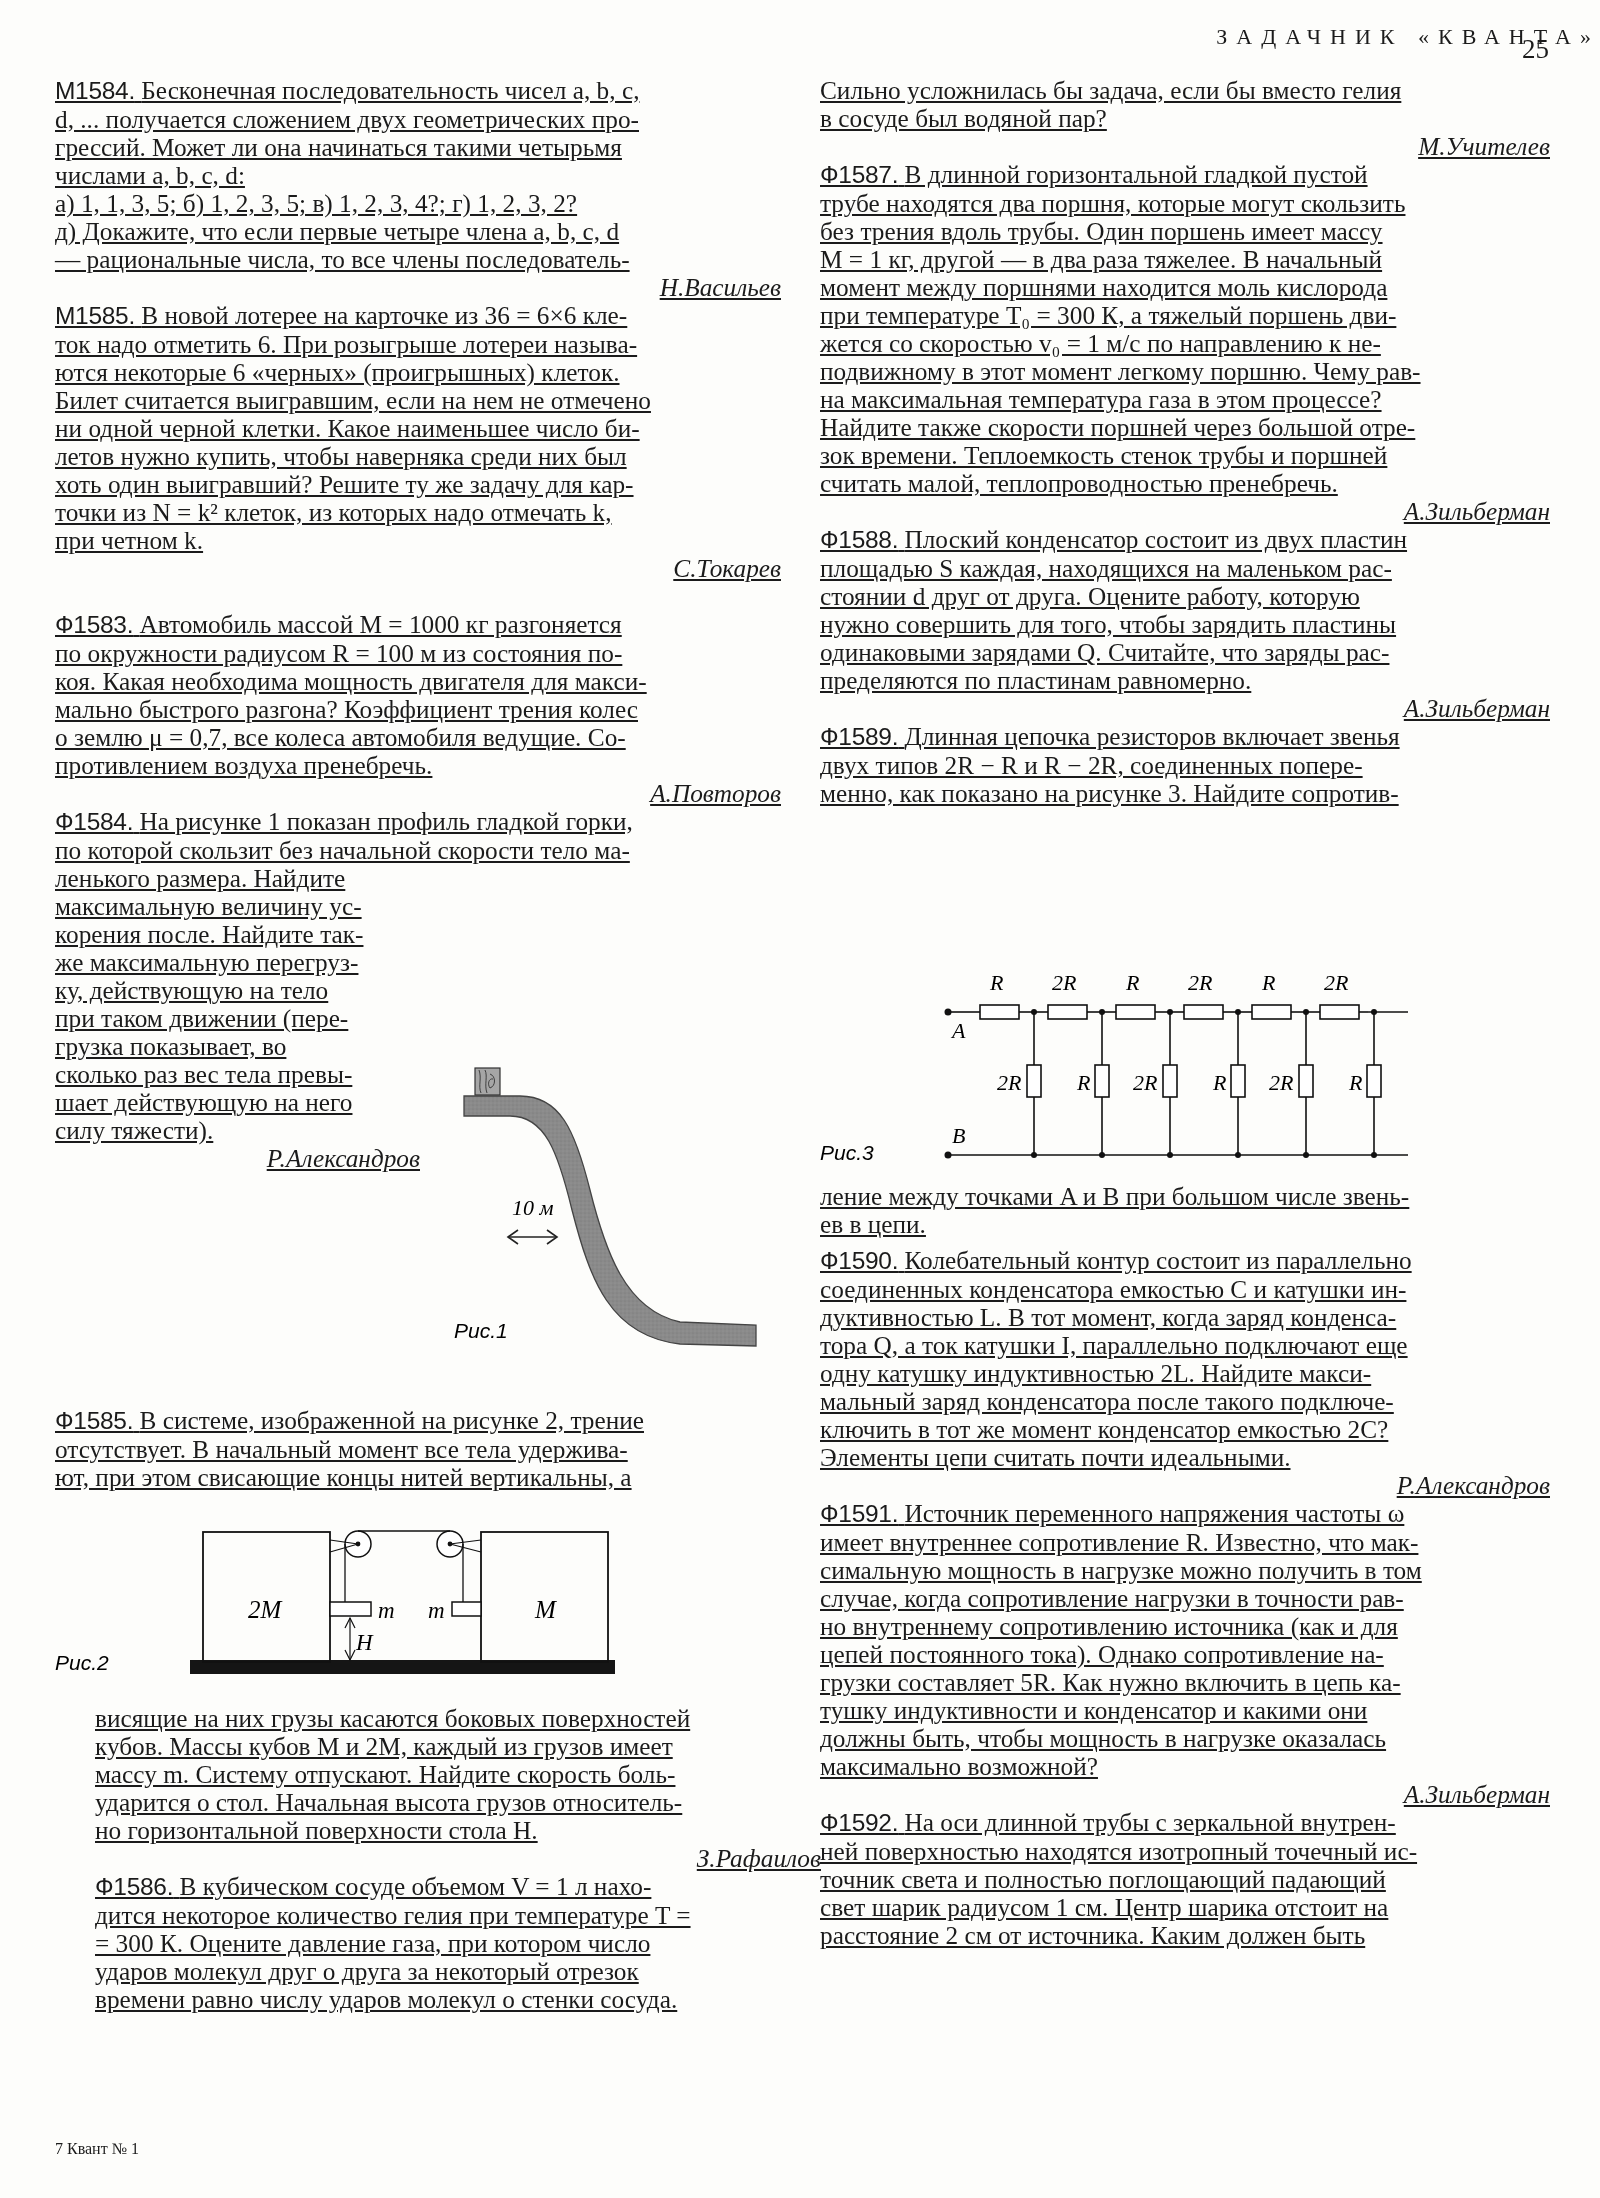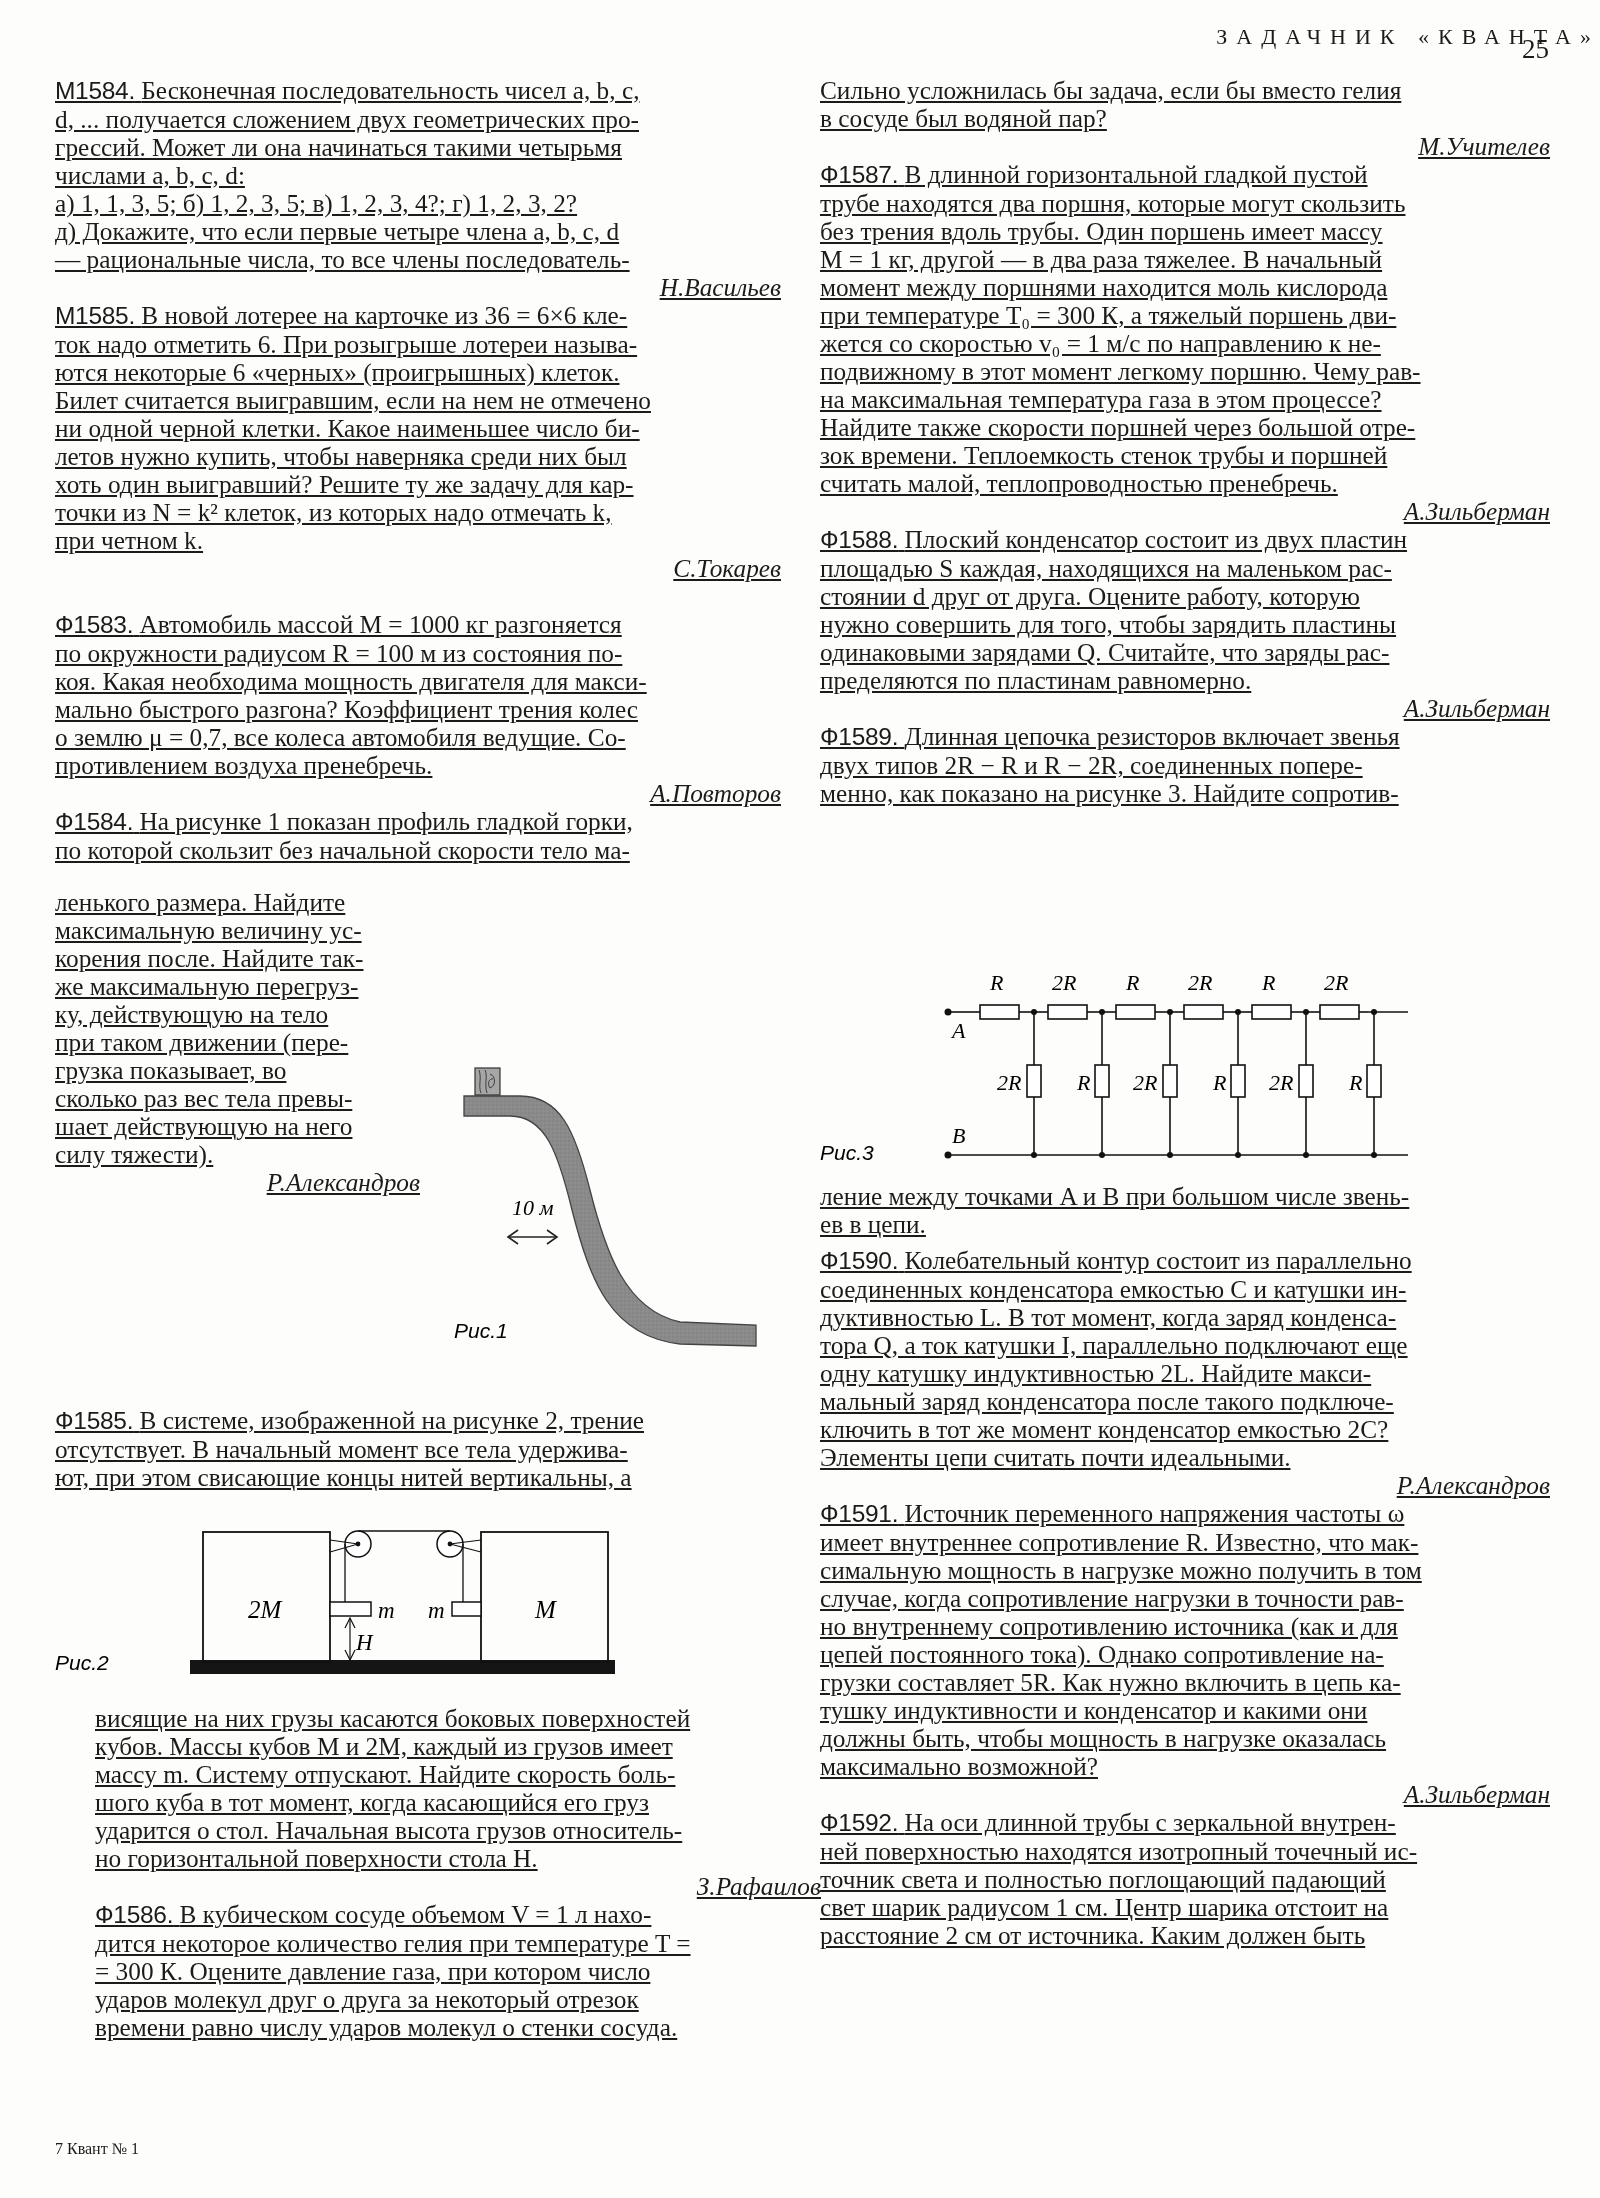--- a/index.html
+++ b/index.html
@@ -58,21 +58,21 @@
     <p>коя. Какая необходима мощность двигателя для макси-</p>
     <p>мально быстрого разгона? Коэффициент трения колес</p>
     <p>о землю μ = 0,7, все колеса автомобиля ведущие. Со-</p>
     <p>противлением воздуха пренебречь.</p>
     <p class="auth">А.Повторов</p>
   </div>
 
   <div style="position:relative;">
     <p><span class="lbl">Ф1584.</span> <span>На рисунке 1 показан профиль гладкой горки,</span></p>
     <p>по которой скользит без начальной скорости тело ма-</p>
-    <div style="width:365px;text-align:left;margin-top:24px;">
+    <div style="width:365px;text-align:left;">
       <p>ленького размера. Найдите</p>
       <p>максимальную величину ус-</p>
       <p>корения после. Найдите так-</p>
       <p>же максимальную перегруз-</p>
       <p>ку, действующую на тело</p>
       <p>при таком движении (пере-</p>
       <p>грузка показывает, во</p>
       <p>сколько раз вес тела превы-</p>
       <p>шает действующую на него</p>
       <p>силу тяжести).</p>
@@ -148,21 +148,20 @@
       <polyline points="290,140 295,150 300,140"></polyline>
     </g>
     <text x="301" y="140" font-size="23">H</text>
   </svg>
 </div>
 
 <div class="col" style="left:55px;top:1704px;width:726px;margin-left:40px;">
   <p>висящие на них грузы касаются боковых поверхностей</p>
   <p>кубов. Массы кубов M и 2M, каждый из грузов имеет</p>
   <p>массу m. Систему отпускают. Найдите скорость боль-</p>
-  <p>шого куба в тот момент, когда касающийся его груз</p>
   <p>ударится о стол. Начальная высота грузов относитель-</p>
   <p>но горизонтальной поверхности стола H.</p>
   <p class="auth">З.Рафаилов</p>
   <div>
     <p><span class="lbl">Ф1586.</span> <span>В кубическом сосуде объемом V = 1 л нахо-</span></p>
     <p>дится некоторое количество гелия при температуре T =</p>
     <p>= 300 К. Оцените давление газа, при котором число</p>
     <p>ударов молекул друг о друга за некоторый отрезок</p>
     <p>времени равно числу ударов молекул о стенки сосуда.</p>
   </div>

